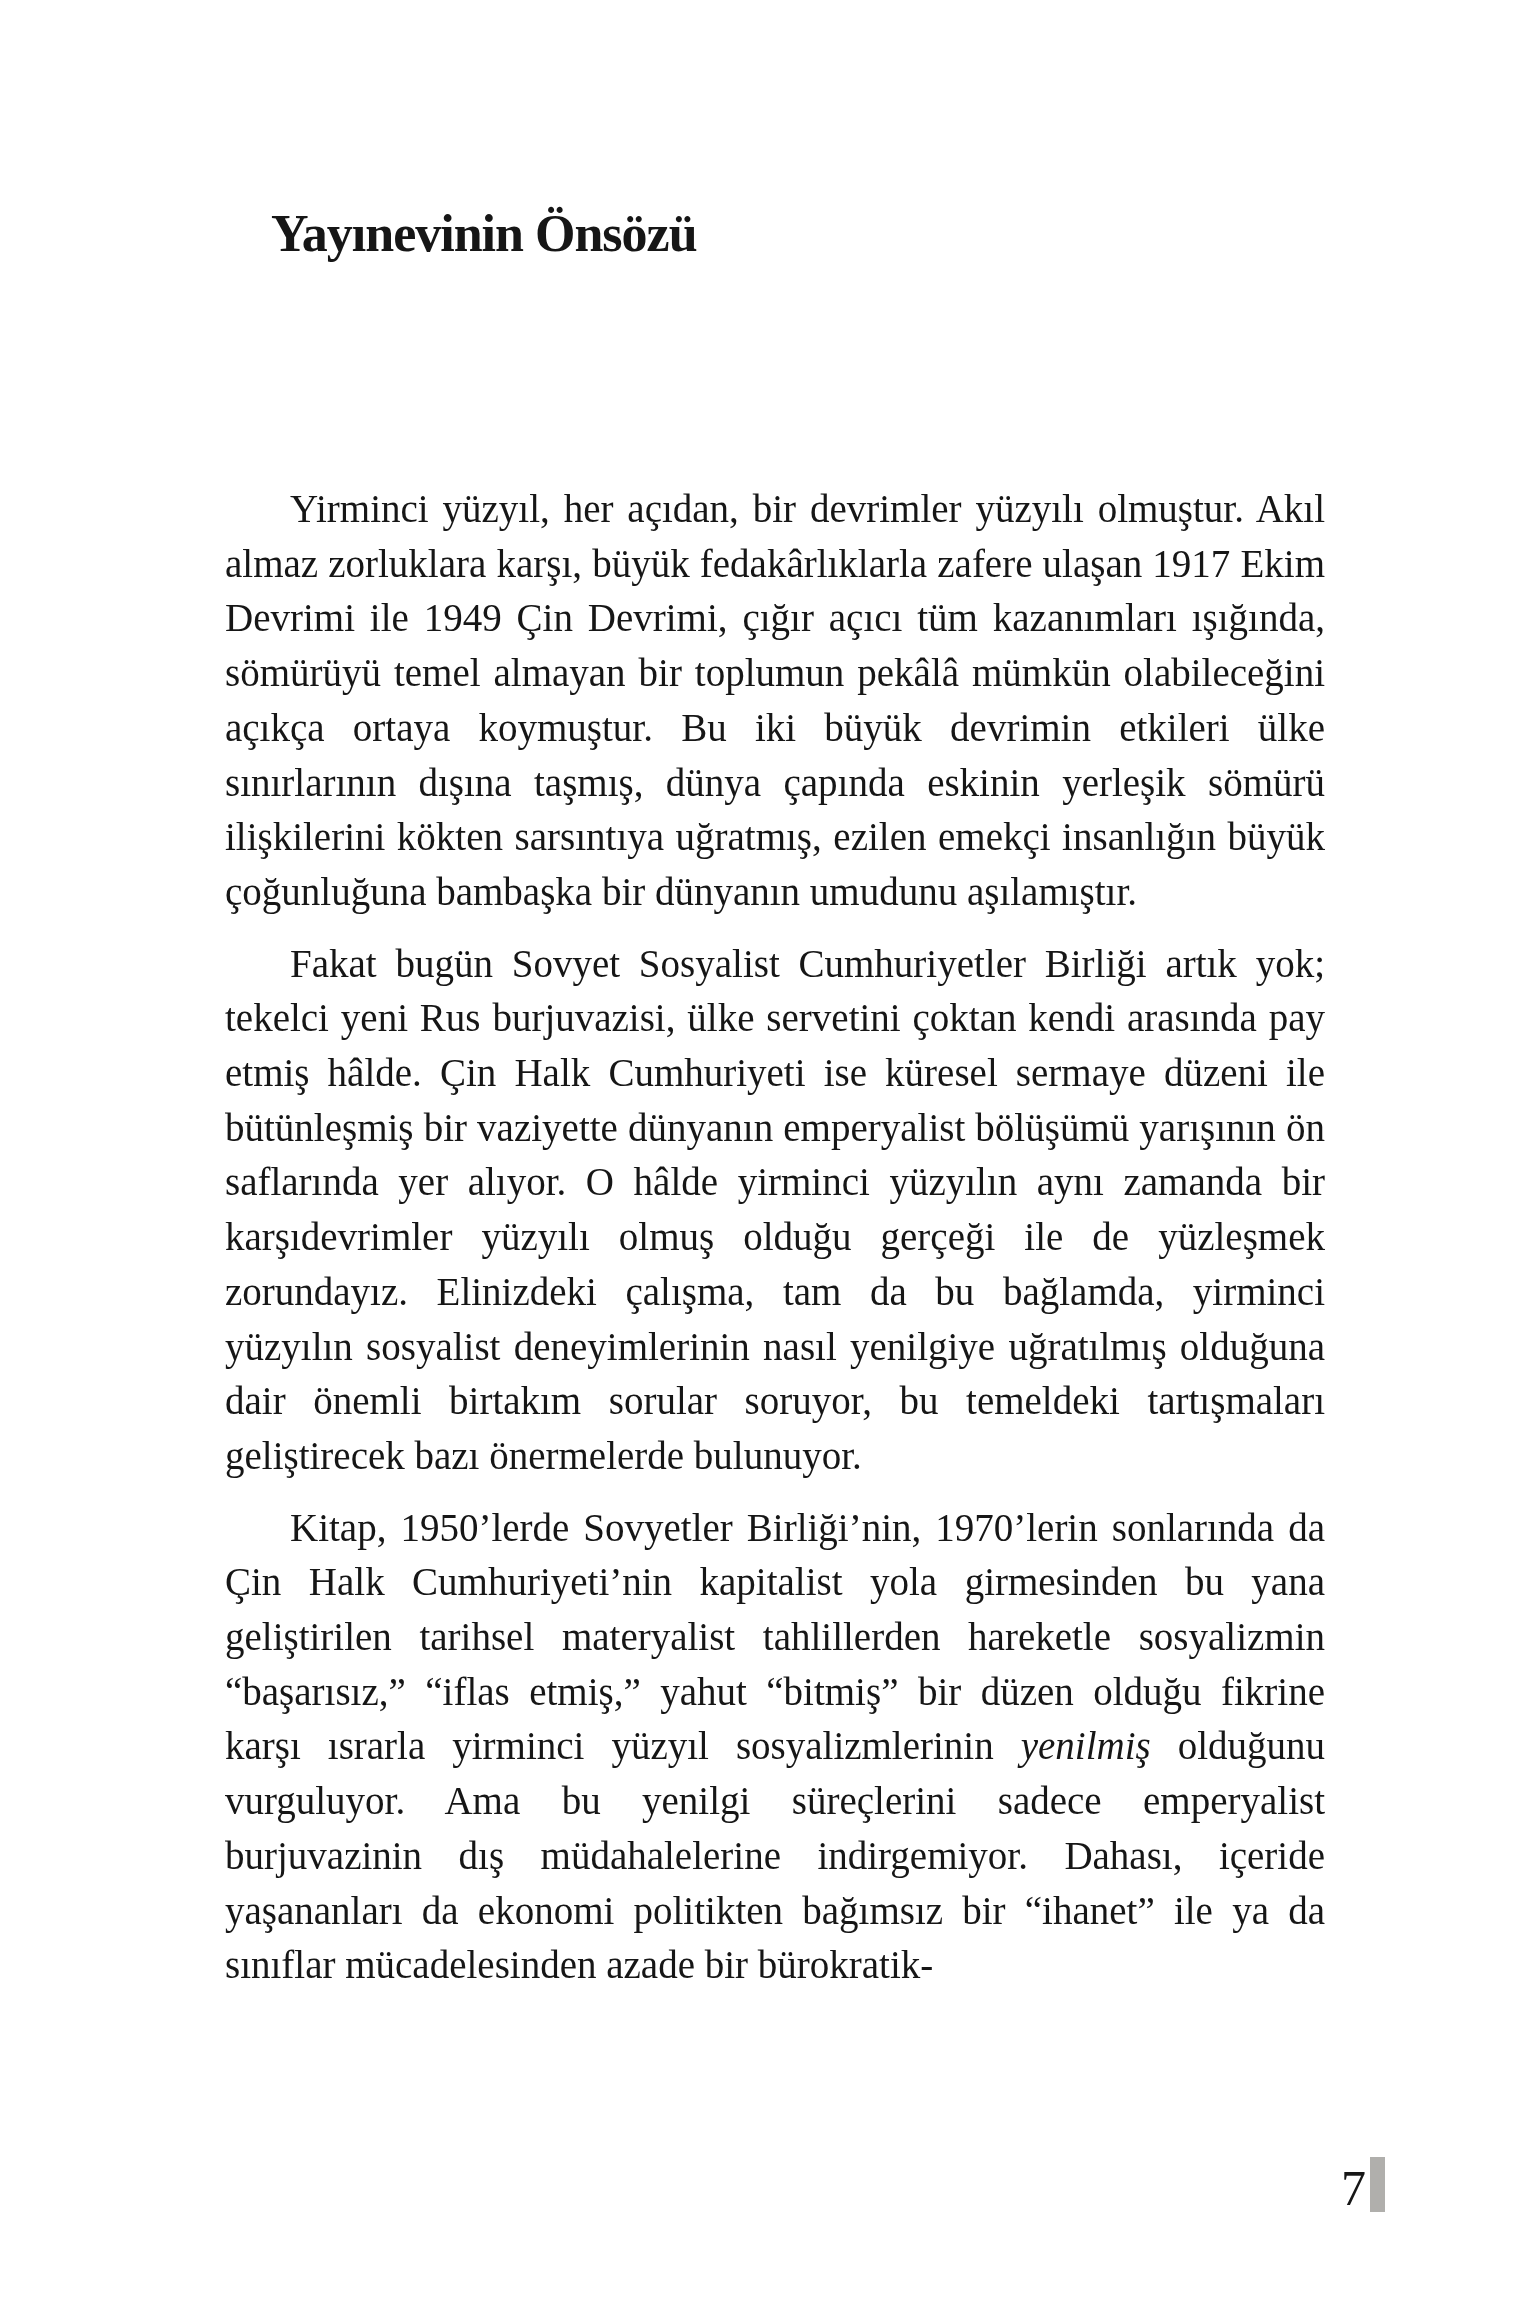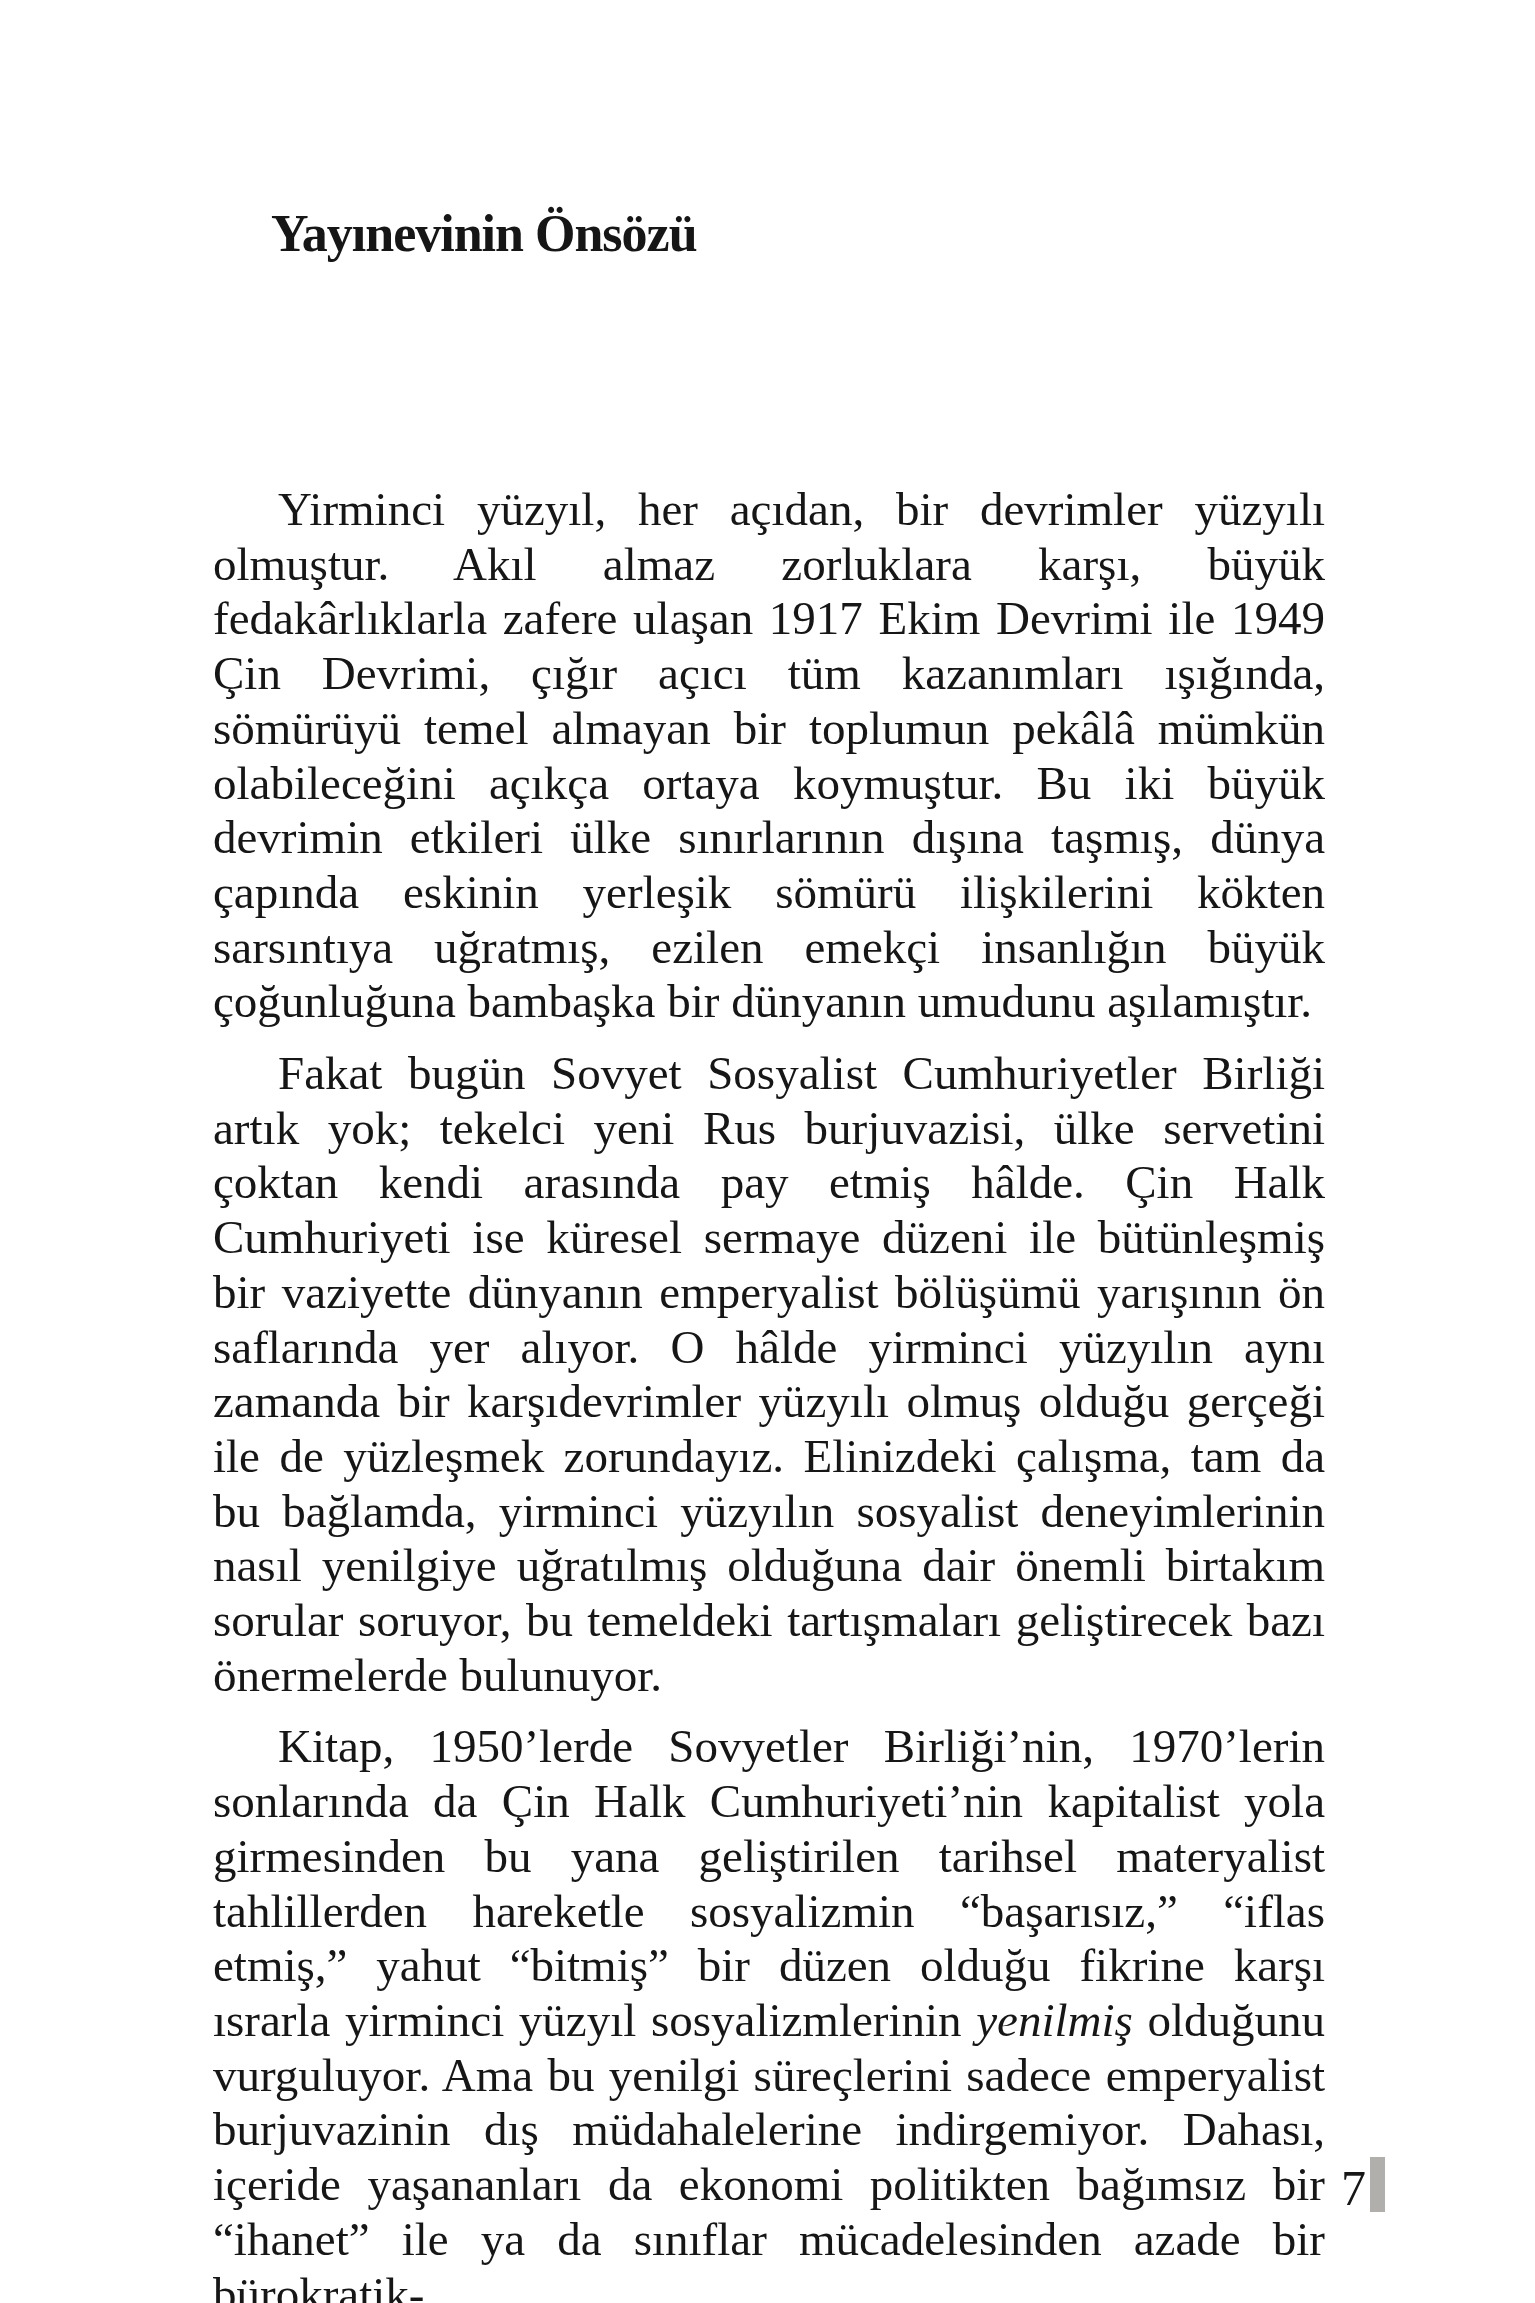--- a/index.html
+++ b/index.html
@@ -27,22 +27,22 @@
     letter-spacing: -1px;
     white-space: nowrap;
   }
   .textblock {
     position: absolute;
     left: 213px;
     top: 482px;
     width: 1112px;
   }
   .textblock p {
-    margin: 0 0 17px 0;
-    font-size: 47px;
+    margin: 0 0 17px 12px;
+    font-size: 39px;
     line-height: 54.7px;
     text-align: justify;
     text-indent: 65px;
     hyphens: none;
   }
   .textblock p:last-child { margin-bottom: 0; }
   .textblock em { font-style: italic; }
   .pagenum {
     position: absolute;
     left: 1341px;

